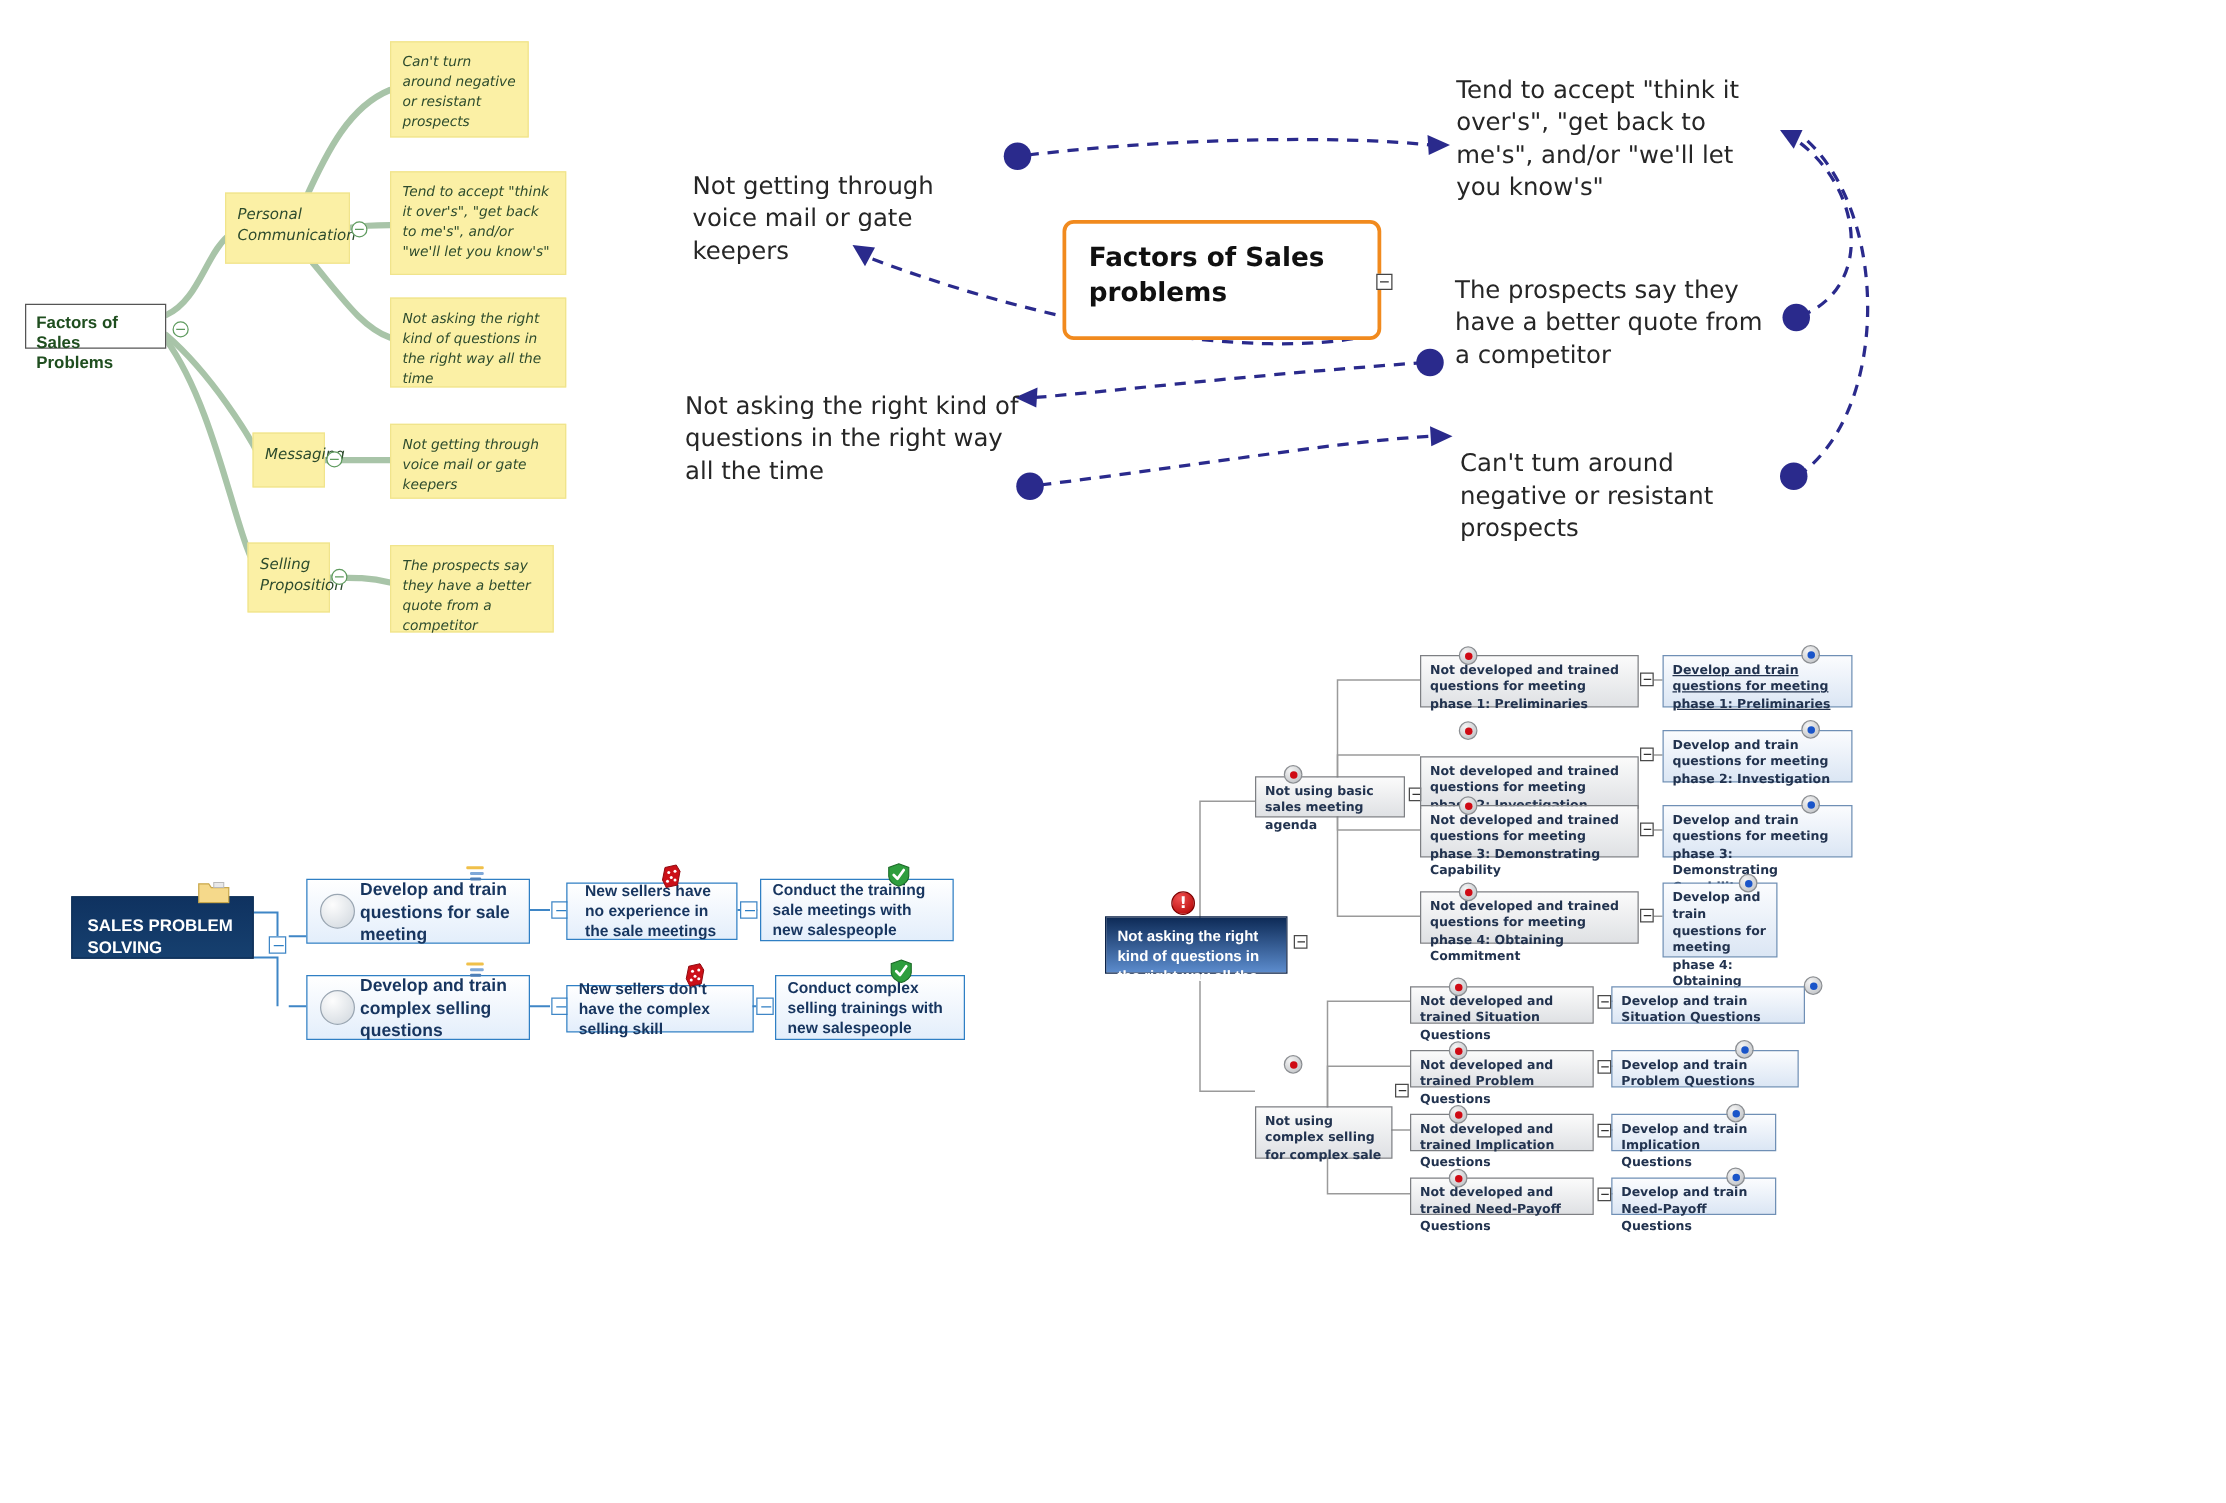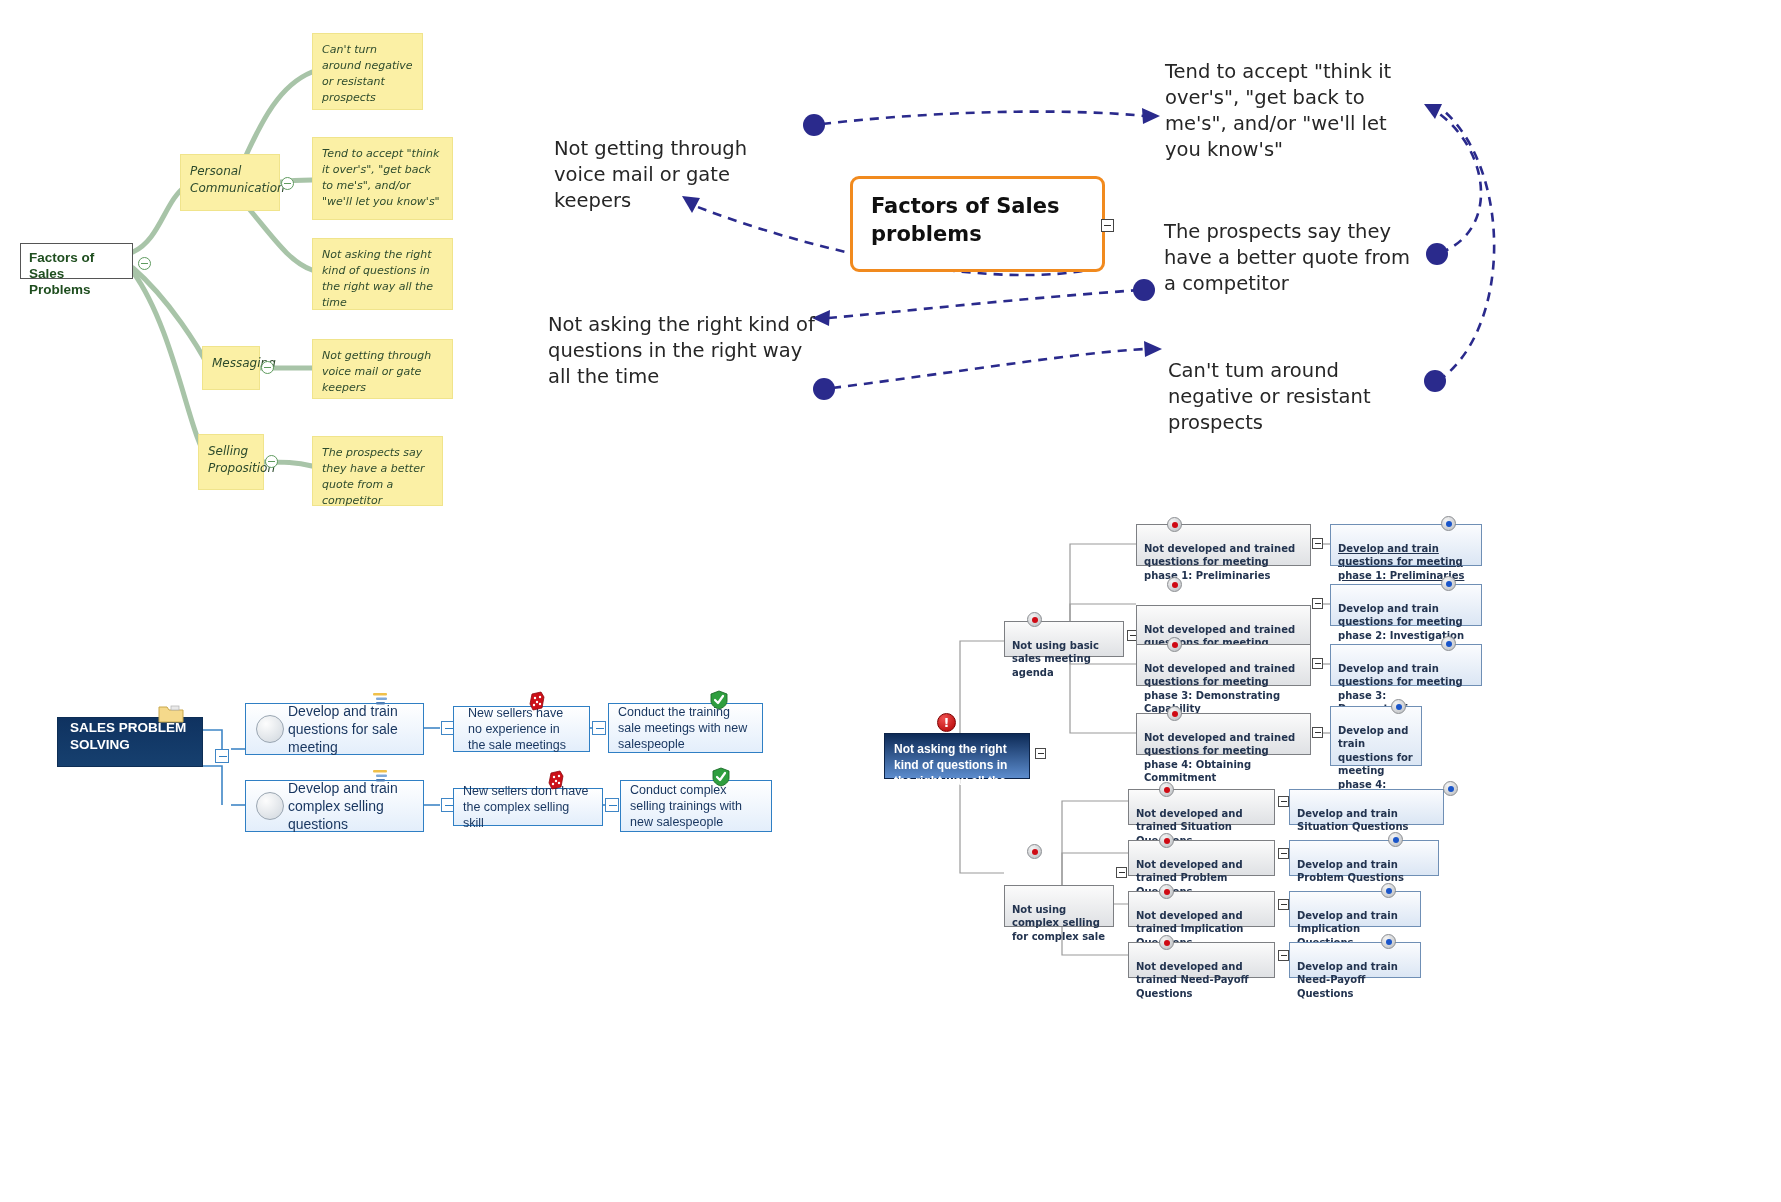--- a/index.html
+++ b/index.html
@@ -29,24 +29,24 @@
     font-family:"DejaVu Sans",sans-serif;}
   .p2-minus{position:absolute;width:13px;height:13px;border:1px solid #444;
     background:#fff;box-sizing:border-box;}
   .p2-minus::before{content:"";position:absolute;left:2px;top:5px;width:7px;
     height:1.4px;background:#333;}
 
   
   .p3-root{position:absolute;background:#123a6b;
     background-image:linear-gradient(#0f3260,#16406f);
     border:1px solid #0d2e55;box-sizing:border-box;color:#ffffff;
-    font-weight:bold;font-size:13.5px;line-height:1.28;padding:1px 12px;}
+    font-weight:bold;font-size:13.5px;line-height:1.28;padding:14px 12px;}
   .p3-node{position:absolute;box-sizing:border-box;
     background-image:linear-gradient(#ffffff,#e3eefb);
-    border:1.4px solid #2f7fc4;color:#17355f;font-weight:normal;
+    border:1.4px solid #2f7fc4;color:#17355f;font-weight:bold;
     font-size:12.5px;line-height:1.3;padding:7px 9px;
     display:flex;align-items:center;}
   .p3-node.big{font-size:14px;padding-left:42px;}
   .p3-bullet{position:absolute;left:10px;top:50%;transform:translateY(-50%);
     width:26px;height:26px;border-radius:50%;
     background-image:radial-gradient(circle at 35% 30%,#fdfdfd,#cfd6dd);
     border:1px solid #9aa6b2;}
   .p3-plus{position:absolute;width:14px;height:14px;border:1.3px solid #3f86c6;
     background:#fff;box-sizing:border-box;}
   .p3-plus::before{content:"";position:absolute;left:2.5px;top:5.5px;width:8px;
@@ -60,21 +60,21 @@
   .ic-shield{width:18px;height:20px;}
 
   
   .p4-root{position:absolute;box-sizing:border-box;
     background-image:linear-gradient(#0d2a56,#5c8ccd);
     border:1px solid #0c2348;color:#ffffff;font-weight:bold;font-size:12px;
     line-height:1.32;padding:8px 9px;}
   .p4-node{position:absolute;box-sizing:border-box;
     background-image:linear-gradient(#fbfbfb,#dfe1e4);
     border:1px solid #7d7f83;color:#22334f;font-weight:bold;
-    font-size:10px;line-height:1.34;padding:17px 7px;
+    font-size:10px;line-height:1.34;padding:5px 7px;
     font-family:"DejaVu Sans",sans-serif;}
   .p4-node.blue{background-image:linear-gradient(#fbfcfe,#dbe6f4);
     border:1px solid #6f8fb5;}
   .p4-minus{position:absolute;width:11px;height:11px;border:1px solid #4a4a4a;
     background:#fff;box-sizing:border-box;}
   .p4-minus::before{content:"";position:absolute;left:2px;top:4.2px;width:6px;
     height:1.2px;background:#333;}
   .dot-red,.dot-blue{position:absolute;width:15px;height:15px;border-radius:50%;
     box-sizing:border-box;}
   .dot-red{background-image:radial-gradient(circle at 34% 28%,#f4f4f4,#b9bcc0);

